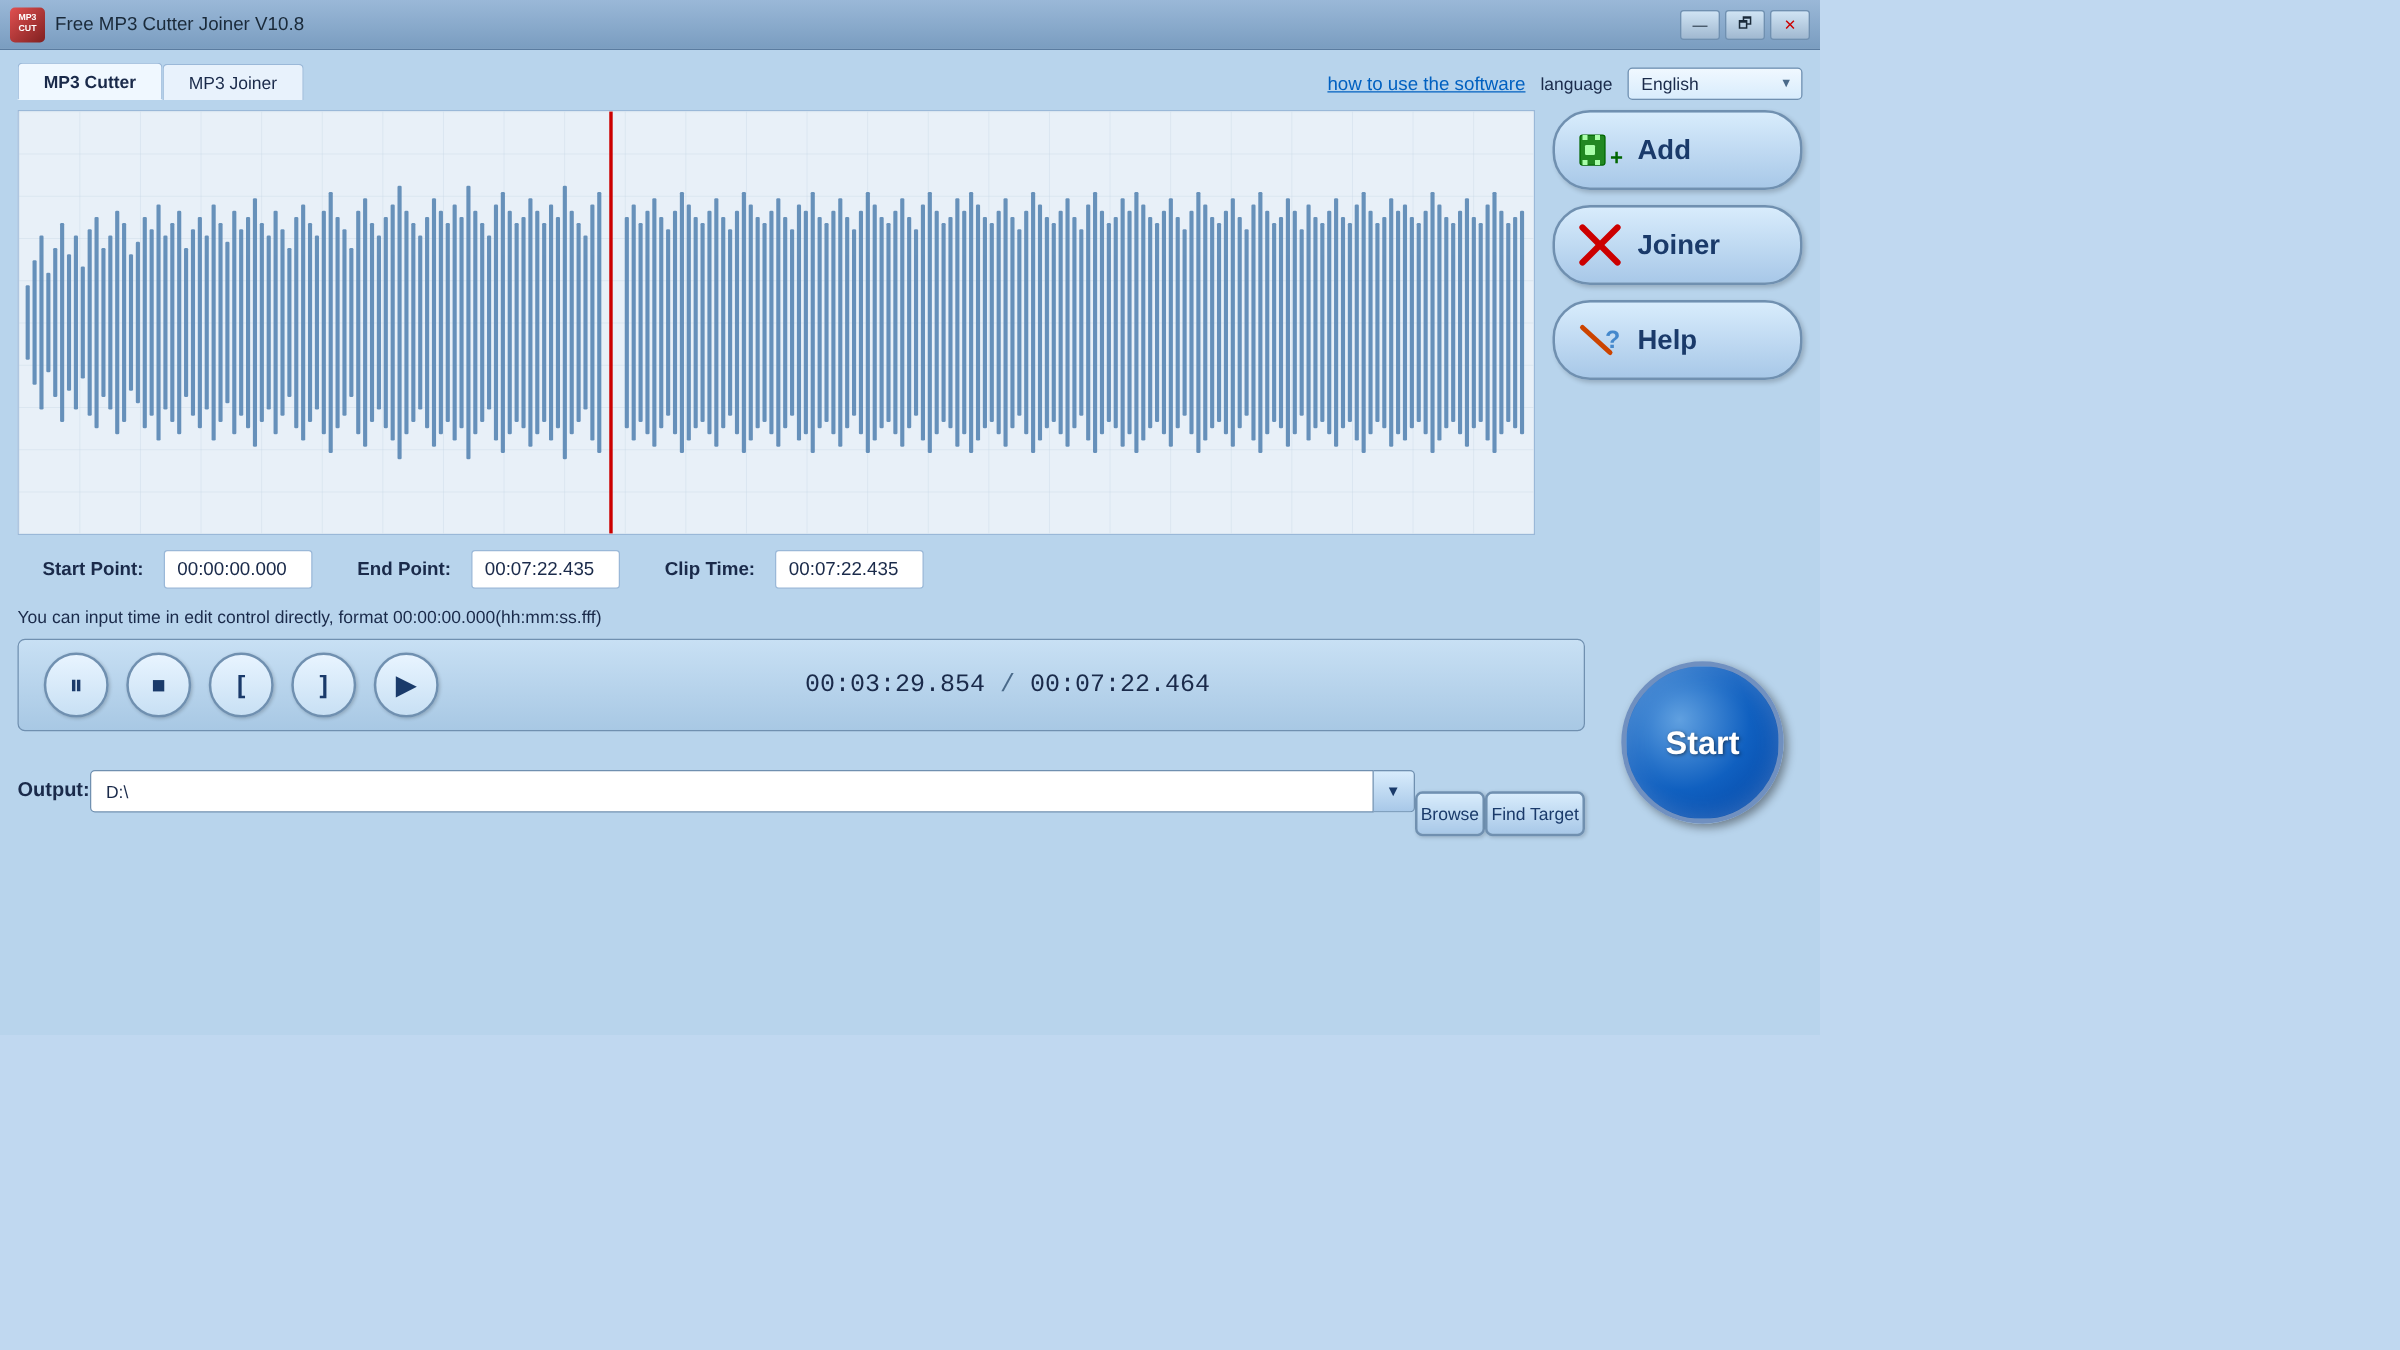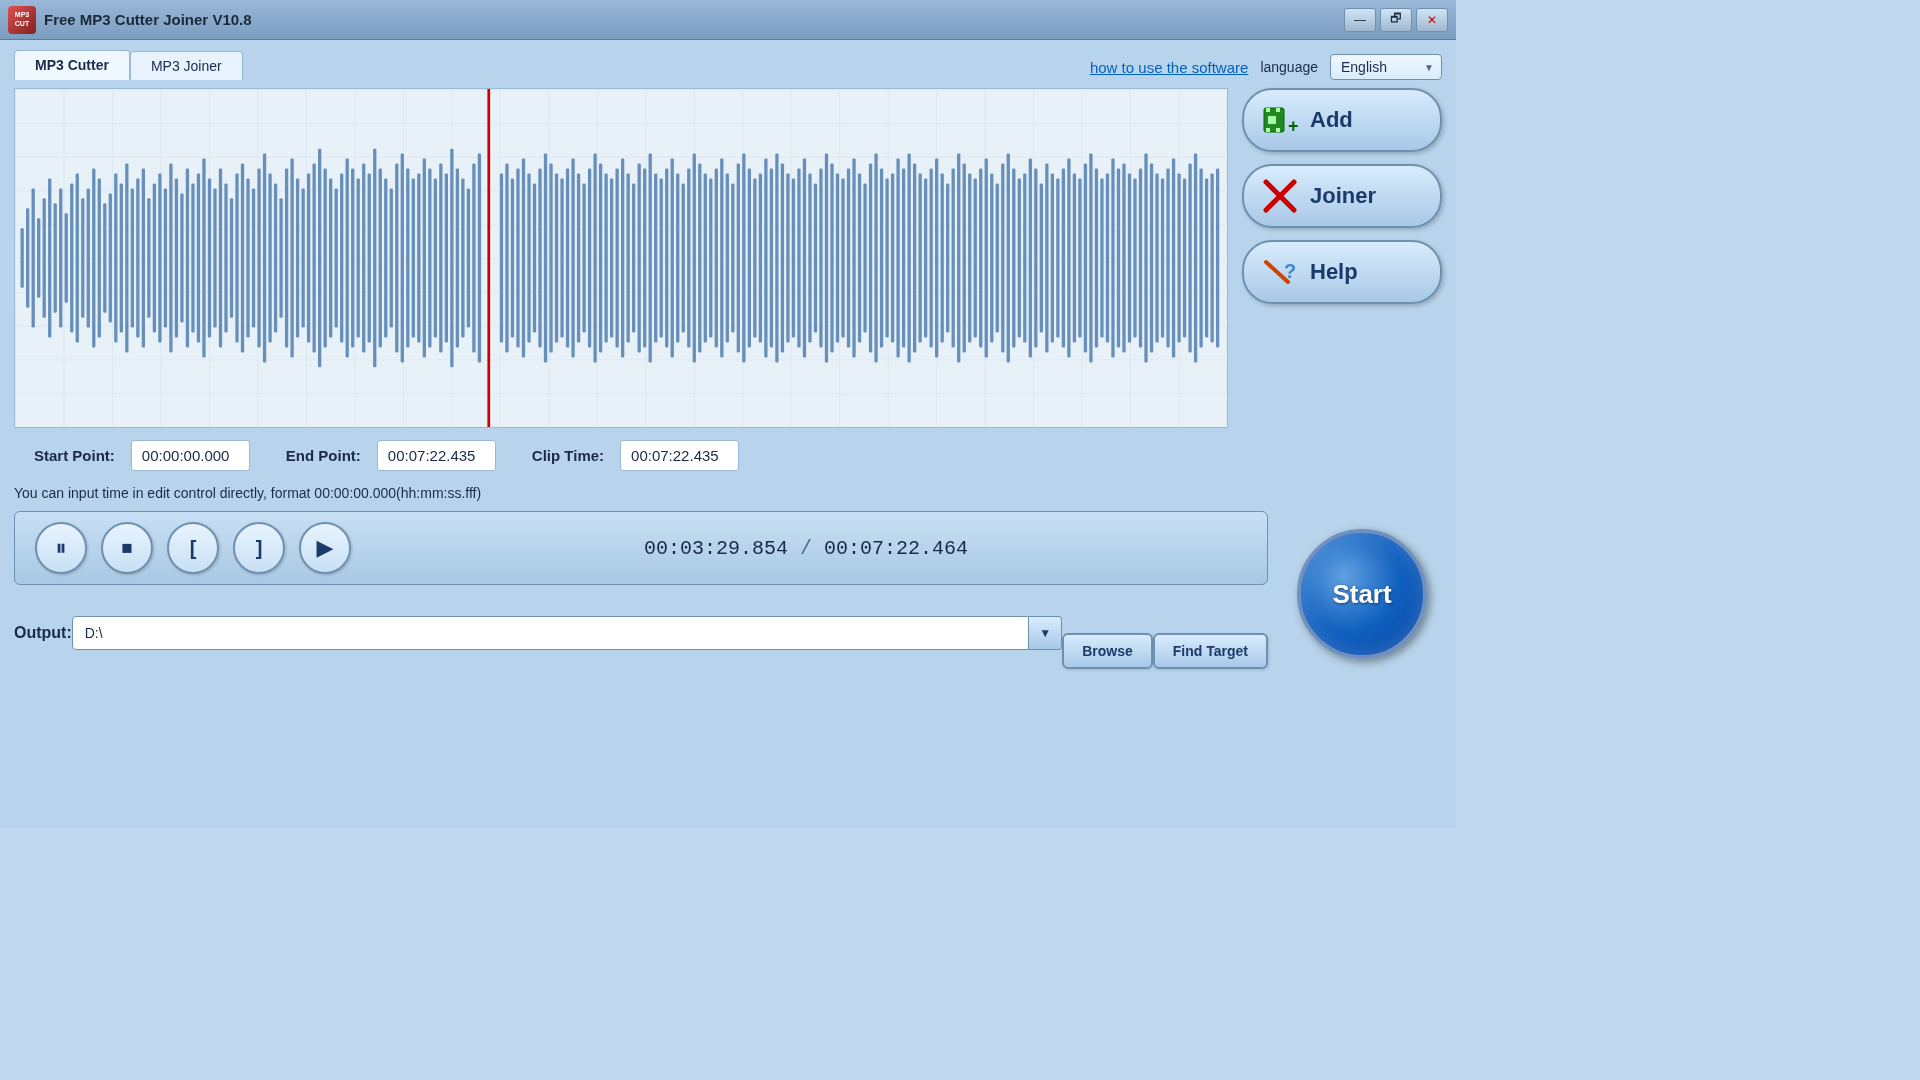--- a/index.html
+++ b/index.html
@@ -42,21 +42,21 @@
       color: white;
       font-size: 8px;
       font-weight: bold;
       text-align: center;
       line-height: 1.1;
     }
 
     .title-text {
       color: #1a2a3a;
       font-size: 15px;
-      font-weight: bold;
+      font-weight: normal;
     }
 
     .window-controls {
       display: flex;
       gap: 4px;
     }
 
     .win-btn {
       width: 32px;
       height: 24px;
@@ -137,21 +137,21 @@
     .language-select {
       appearance: none;
       background: linear-gradient(to bottom, #f0f8ff, #d8ecfc);
       border: 1px solid #7090b0;
       border-radius: 4px;
       padding: 4px 28px 4px 10px;
       font-size: 14px;
       color: #1a2a4a;
       cursor: pointer;
       position: relative;
-      width: 112px;
+      width: 140px;
     }
 
     .lang-wrapper {
       position: relative;
       display: inline-block;
     }
 
     .lang-wrapper::after {
       content: '▼';
       position: absolute;
@@ -333,25 +333,25 @@
       display: flex;
       align-items: center;
       font-size: 12px;
       color: #1a3a6a;
     }
 
     .browse-btn, .find-btn {
       background: linear-gradient(to bottom, #d8ecfc, #a8c8e8);
       border: 2px solid #7090b0;
       border-radius: 6px;
-      padding: 8px 18px;
+      padding: 8px 3px;
       font-size: 14px;
       color: #1a3a6a;
       cursor: pointer;
-      font-weight: bold;
+      font-weight: normal;
       box-shadow: 1px 1px 3px rgba(0,0,0,0.15);
       margin-top: 36px;
     }
 
     .start-btn {
       width: 130px;
       height: 130px;
       border-radius: 50%;
       background: radial-gradient(circle at 35% 35%, #60a0e0, #1060c0, #0040a0);
       border: 4px solid #7090c0;

